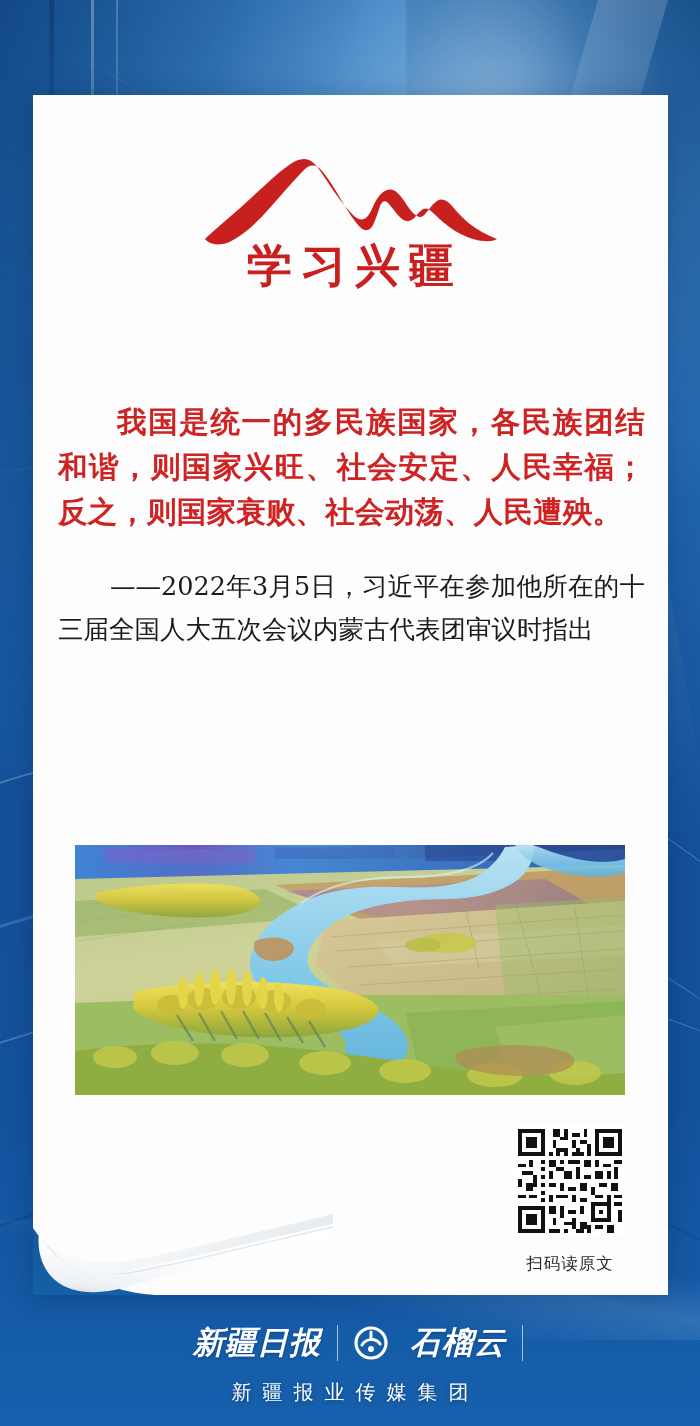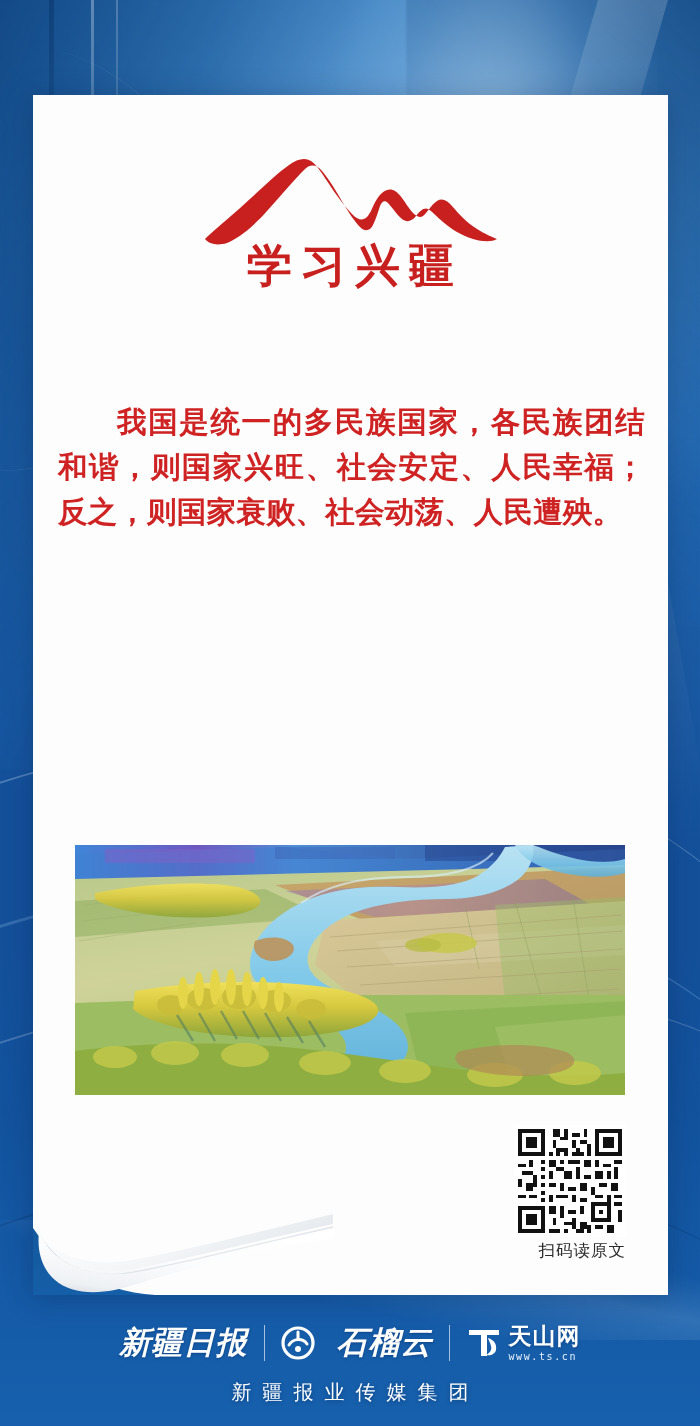--- a/index.html
+++ b/index.html
@@ -216,26 +216,25 @@
   }
   .qr-frame {
     width: 112px;
     height: 112px;
     background: #ffffff;
     padding: 0;
     box-sizing: border-box;
   }
   .qr-frame svg { display: block; }
   .qr-caption {
-    margin-top: 3px;
+    margin-top: 16px;
     font-size: 16.5px;
     color: #2a2a2a;
     letter-spacing: 1px;
     font-family: "DejaVu Sans", "Liberation Sans", sans-serif;
-    text-align: right;
   }
 
   
   .curl-wrap {
     position: absolute;
     left: 33px;
     bottom: 131px;
     width: 300px;
     height: 175px;
     pointer-events: none;
@@ -350,20 +349,21 @@
                    C223,54 219,58 215,63 C211,68 206,70 201,66 C196,62 191,54 187,50
                    C184,47 181,48 179,53 C177,59 175,66 172,72 C169,78 164,79 159,74
                    C154,69 148,60 142,50 C135,38 128,26 121,18 C115,11 109,11 103,17
                    C95,25 82,40 66,58 C50,76 36,86 26,90 C16,93 8,91 4,86 Z" fill="#c8201f"></path>
         </svg>
         <div class="brand-title">学习兴疆</div>
       </div>
 
       <div class="quote">我国是统一的多民族国家，各民族团结和谐，则国家兴旺、社会安定、人民幸福；反之，则国家衰败、社会动荡、人民遭殃。</div>
 
+      <div class="attribution">——2022年3月5日，习近平在参加他所在的十三届全国人大五次会议内蒙古代表团审议时指出</div>
 
       <div class="photo">
         <svg width="550" height="250" viewBox="0 0 550 250" preserveAspectRatio="none">
           <defs>
             <linearGradient id="skyTop" x1="0" y1="0" x2="1" y2="0">
               <stop offset="0%" stop-color="#3f86d8"></stop>
               <stop offset="22%" stop-color="#6d58c0"></stop>
               <stop offset="40%" stop-color="#4f8fd6"></stop>
               <stop offset="62%" stop-color="#3c6fb8"></stop>
               <stop offset="82%" stop-color="#2c55a0"></stop>
@@ -676,30 +676,18 @@
             <path d="M8,19 C12,12 22,12 26,18" fill="none" stroke="#ffffff" stroke-width="3" stroke-linecap="round"></path>
             <path d="M17,6 L17,13" stroke="#ffffff" stroke-width="3" stroke-linecap="round"></path>
             <circle cx="17" cy="23" r="3" fill="#ffffff"></circle>
           </svg>
           <span class="script-cn">石榴云</span>
         </span>
       </div>
 
       <div class="divider"></div>
 
-      <div class="logo-cell">
-        <span class="tianshan-wrap">
-          <svg width="36" height="34" viewBox="0 0 36 34">
-            <path d="M3,4 L33,4 L33,9 L21,9 L21,30 L15,30 L15,9 L3,9 Z" fill="#ffffff"></path>
-            <path d="M22,12 C28,14 31,18 30,24 C29,28 25,30 20,29 C24,27 26,24 25,20 C24,16 22,13 22,12 Z" fill="#ffffff"></path>
-          </svg>
-          <span class="tianshan-text">
-            <span class="ts-name">天山网</span>
-            <span class="ts-url" style="display:block">www.ts.cn</span>
-          </span>
-        </span>
-      </div>
 
     </div>
     <div class="group-name">新疆报业传媒集团</div>
   </div>
 
 </div>
 
 </body></html>

